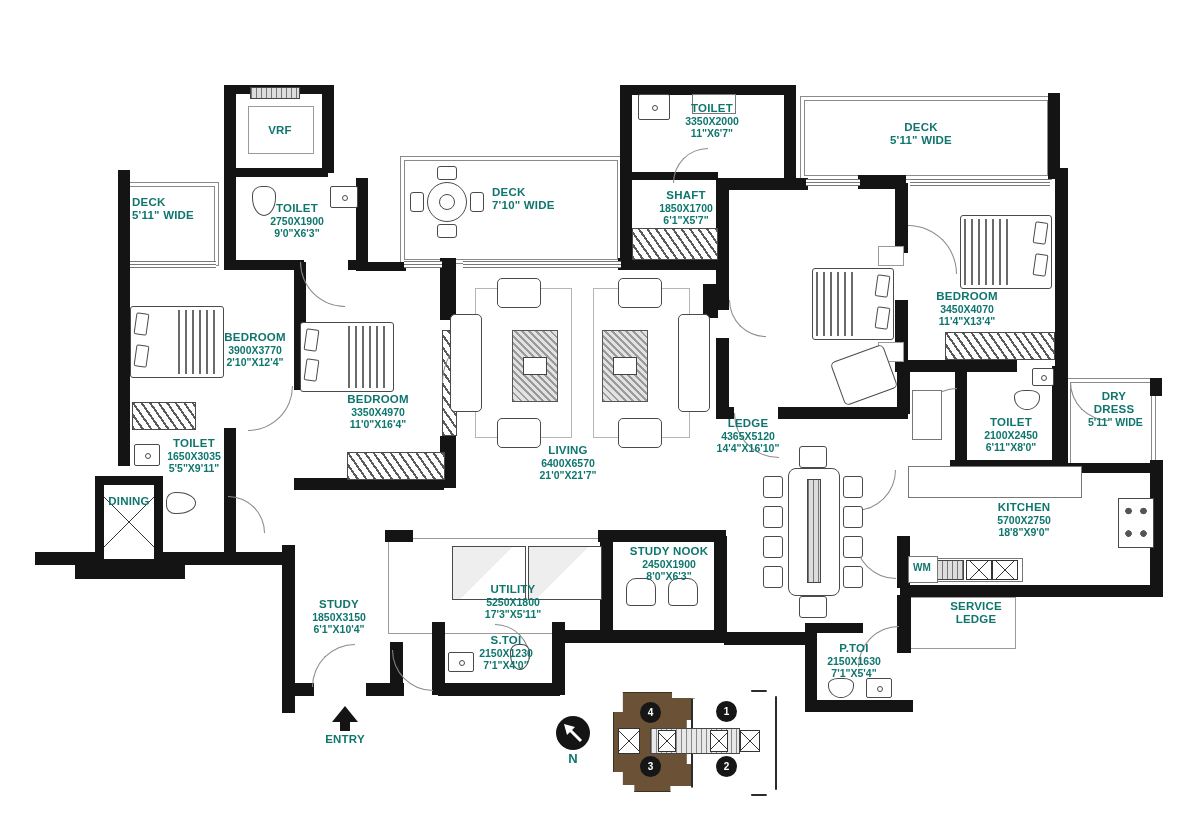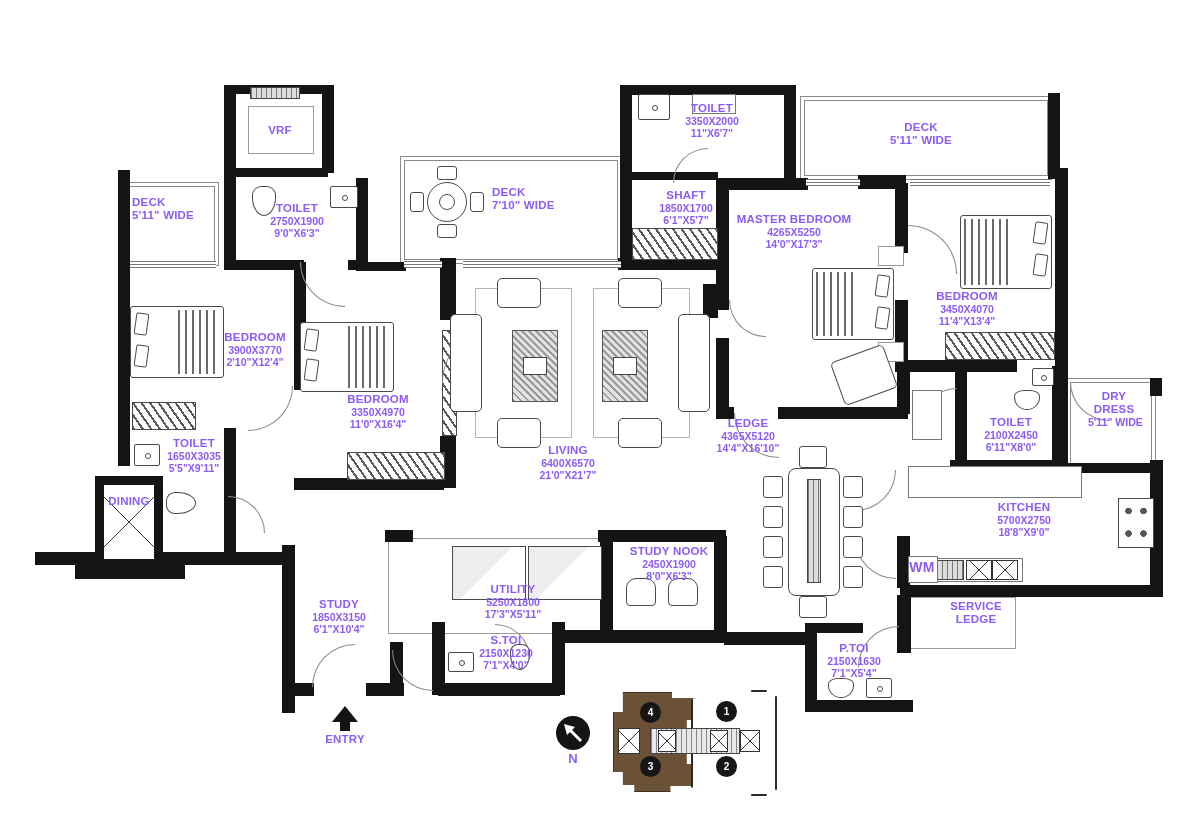--- a/index.html
+++ b/index.html
@@ -28,21 +28,21 @@
   .sink:after{content:"";position:absolute;left:50%;top:50%;width:4px;height:4px;margin:-2px;border:1px solid #4a4a4a;border-radius:50%;}
   .rtable{position:absolute;border:1.5px solid #4a4a4a;border-radius:50%;background:#fff;}
   .rtable:after{content:"";position:absolute;inset:28%;border:1px solid #4a4a4a;border-radius:50%;}
   .hob{position:absolute;border:1px solid #4a4a4a;background:
     radial-gradient(circle at 28% 25%,#555 3px,transparent 3.6px),
     radial-gradient(circle at 72% 25%,#555 3px,transparent 3.6px),
     radial-gradient(circle at 28% 72%,#555 3px,transparent 3.6px),
     radial-gradient(circle at 72% 72%,#555 3px,transparent 3.6px),#fff;}
   .ubed{position:absolute;border:1.5px solid #4a4a4a;background:
     linear-gradient(135deg,#eee 48%,#fff 48%),#f2f2f2;}
-  .lbl{position:absolute;transform:translateX(-50%);text-align:center;color:#8b5cf6;white-space:nowrap;z-index:5;}
+  .lbl{position:absolute;transform:translateX(-50%);text-align:center;color:#0f766e;white-space:nowrap;z-index:5;}
   .lbl.left{transform:none;text-align:left;}
   .nm{font-weight:700;font-size:11.5px;line-height:13px;letter-spacing:.2px;}
   .dm{font-weight:600;font-size:10.5px;line-height:12px;}
   .wrap{white-space:normal;}
   .kcirc{position:absolute;width:21px;height:21px;border-radius:50%;background:#161616;color:#fff;
          font-size:10px;font-weight:700;display:flex;align-items:center;justify-content:center;z-index:6;}
   .stair{position:absolute;border:1px solid #444;background:repeating-linear-gradient(90deg,#777 0 1px,#ddd 1px 5px);}
 </style>
 </head>
 <body>
@@ -258,25 +258,20 @@
   <div class="lbl" style="left:712px;top:102px">
     <div class="nm">TOILET</div>
     <div class="dm">3350X2000</div>
     <div class="dm">11"X6'7"</div>
   </div>
   <div class="lbl" style="left:686px;top:189px">
     <div class="nm">SHAFT</div>
     <div class="dm">1850X1700</div>
     <div class="dm">6'1"X5'7"</div>
   </div>
-  <div class="lbl" style="left:794px;top:213px">
-    <div class="nm">MASTER BEDROOM</div>
-    <div class="dm">4265X5250</div>
-    <div class="dm">14'0"X17'3"</div>
-  </div>
   <div class="lbl" style="left:921px;top:121px">
     <div class="nm">DECK</div>
     <div class="nm">5'11" WIDE</div>
   </div>
   <div class="lbl" style="left:967px;top:290px">
     <div class="nm">BEDROOM</div>
     <div class="dm">3450X4070</div>
     <div class="dm">11'4"X13'4"</div>
   </div>
   <div class="lbl" style="left:255px;top:331px">
@@ -343,21 +338,21 @@
   </div>
   <div class="lbl" style="left:854px;top:642px">
     <div class="nm">P.TOI</div>
     <div class="dm">2150X1630</div>
     <div class="dm">7'1"X5'4"</div>
   </div>
   <div class="lbl" style="left:976px;top:600px;width:66px">
     <div class="nm wrap">SERVICE LEDGE</div>
   </div>
   <div class="lbl" style="left:922px;top:561px;font-size:9.5px">
-    <div class="nm" style="font-size:14px">WM</div>
+    <div class="nm" style="font-size:10px">WM</div>
   </div>
 
   <div style="position:absolute;left:332px;top:706px;width:0;height:0;border-left:13px solid transparent;border-right:13px solid transparent;border-bottom:16px solid #141414"></div>
   <div style="position:absolute;left:340px;top:722px;width:10px;height:9px;background:#141414"></div>
   <div class="lbl" style="left:345px;top:733px">
     <div class="nm">ENTRY</div>
   </div>
 
   <div style="position:absolute;left:556px;top:716px;width:34px;height:34px;border-radius:50%;background:#141414">
     <svg width="34" height="34" viewBox="0 0 34 34">

